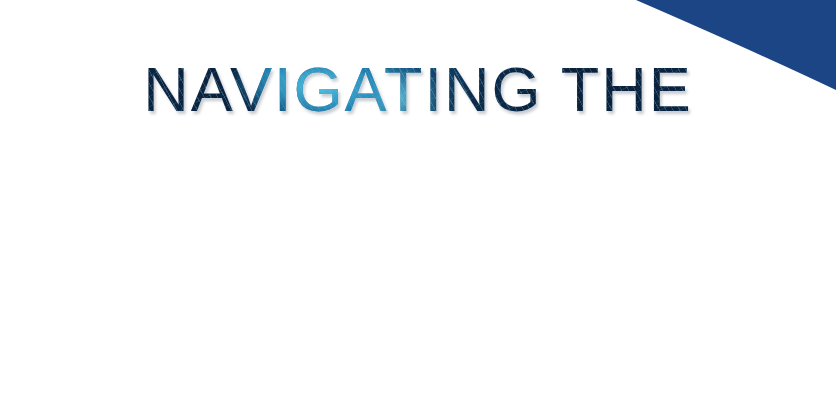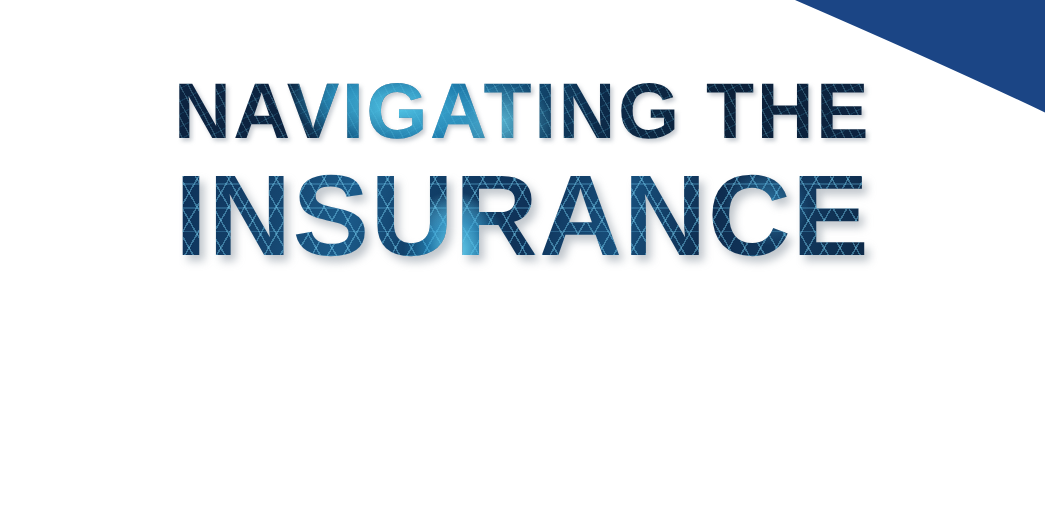--- a/index.html
+++ b/index.html
@@ -39,21 +39,21 @@
     left: 0;
     top: 58px;
     width: 836px;
     text-align: center;
   }
 
   .title-line {
     display: block;
     white-space: nowrap;
     text-transform: uppercase;
-    font-weight: 700;
+    font-weight: 400;
     font-family: "Liberation Sans", sans-serif;
     line-height: 1.0;
     position: relative;
   }
 
   
   .tex {
     position: relative;
     display: inline-block;
   }
@@ -172,22 +172,16 @@
 
   <div id="title-block">
 
     <div class="title-line" id="line-navigating">
       <span class="tex">
         <span class="shadow-layer">NAVIGATING THE</span>
         <span class="fill-layer">NAVIGATING THE</span>
       </span>
     </div>
 
-    <div class="title-line" id="line-insurance">
-      <span class="tex">
-        <span class="shadow-layer">INSURANCE</span>
-        <span class="fill-layer">INSURANCE</span>
-      </span>
-    </div>
 
 
   </div>
 </div>
 
 </body></html>

